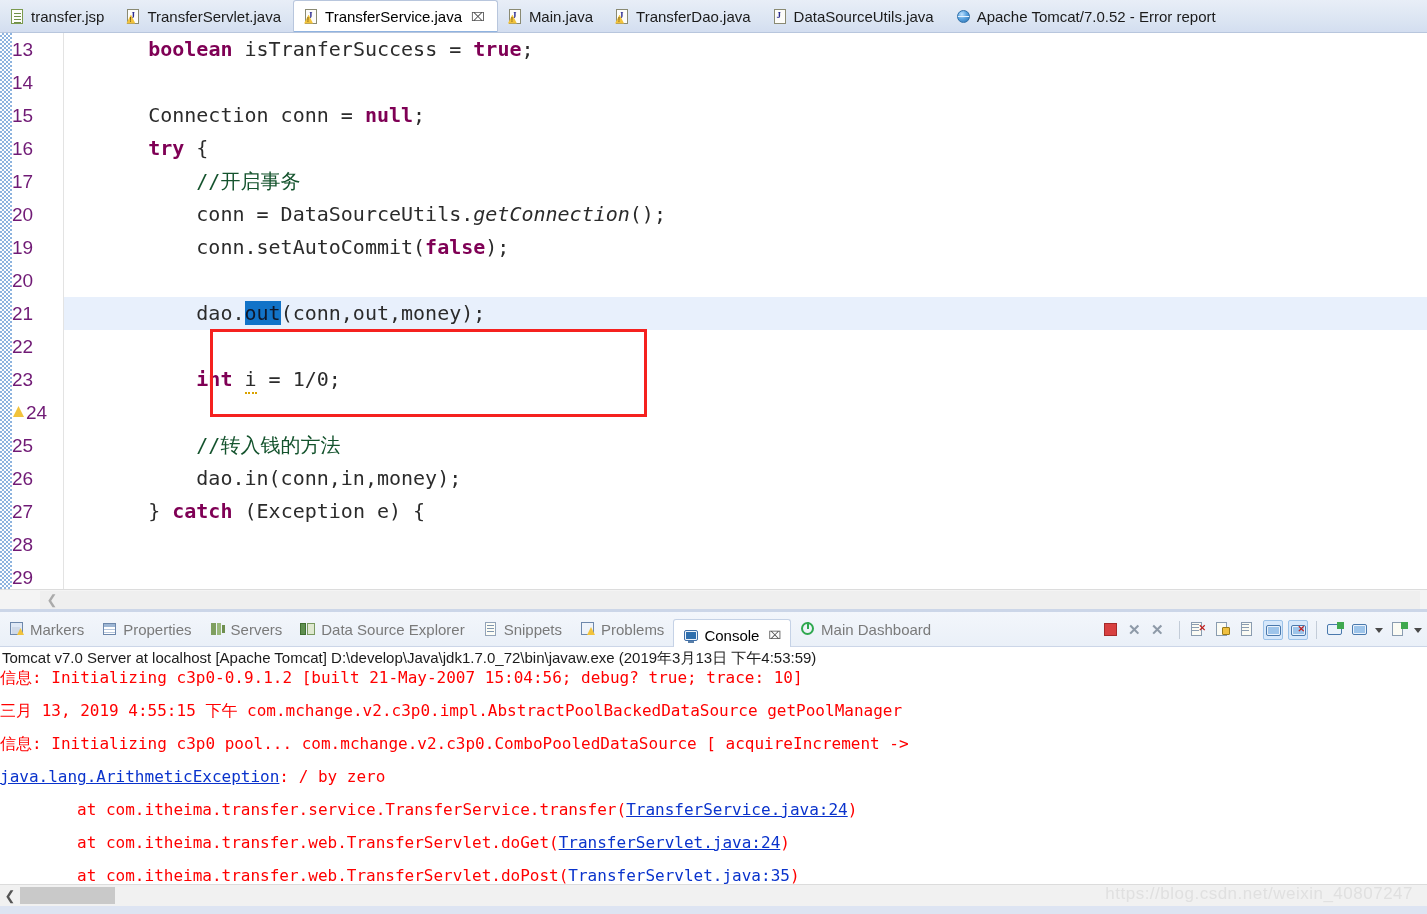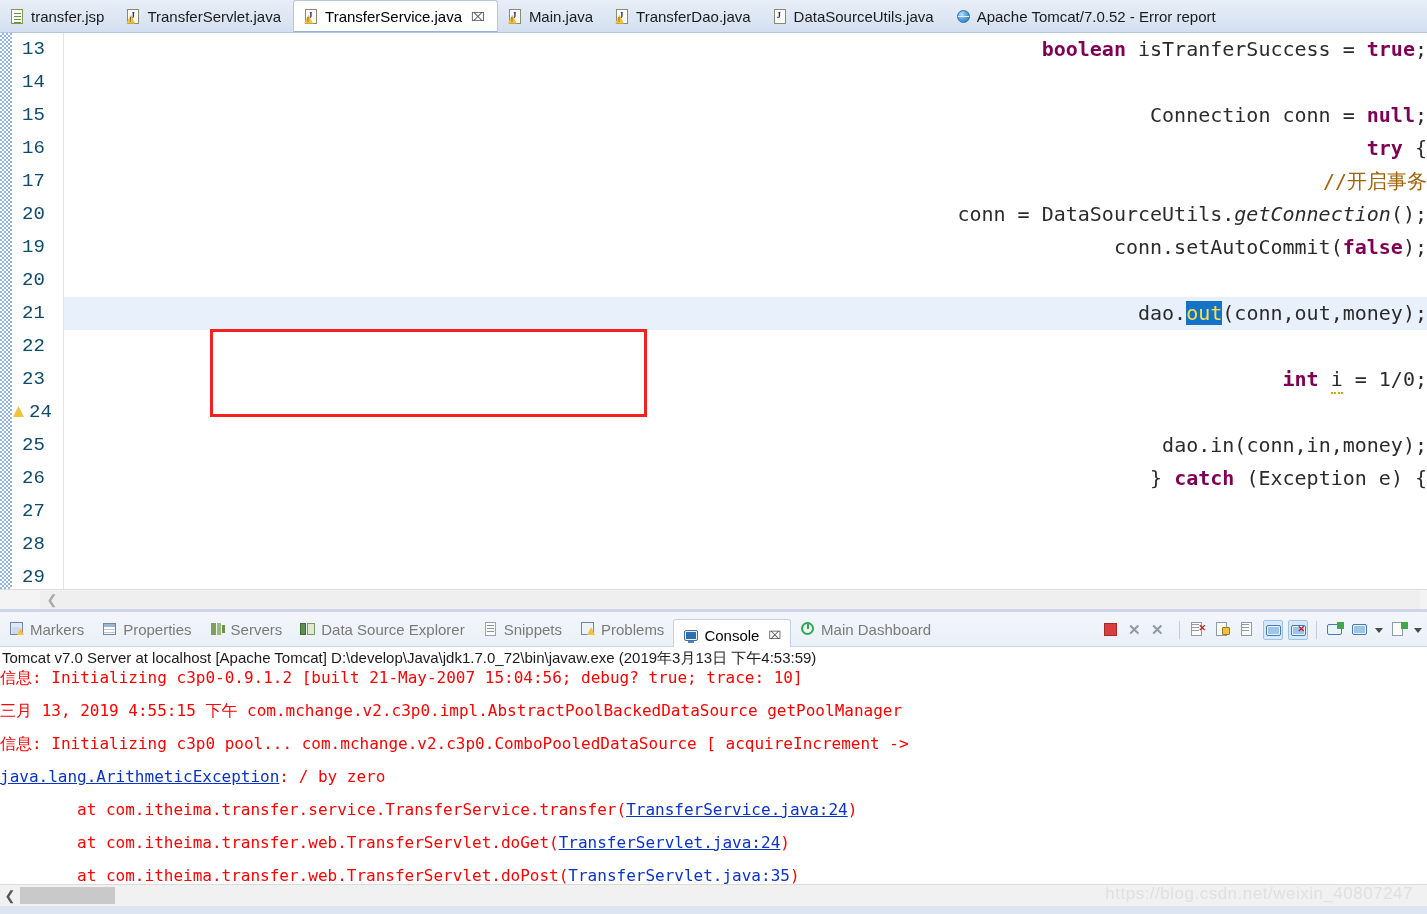--- a/index.html
+++ b/index.html
@@ -88,43 +88,43 @@
   .codearea{
     position:absolute; left:64px; top:0; right:0; height:556px;
     background:#ffffff;
   }
   .line{
     height:33px; line-height:33px;
     font-family:"DejaVu Sans Mono","Liberation Mono", monospace;
     font-size:20px; white-space:pre; color:#2b2b2b;
   }
   .gutter .line{
-    text-align:center; padding-right:8px; color:#0c4a6e;
-    font-family:Liberation Mono, monospace; font-size:19px;
+    text-align:left; padding-right:8px; color:#701a75;
+    font-family:Liberation Sans, sans-serif; font-size:19px;
   }
   .gutter .line .mk{
     float:left; margin-left:0px; width:14px; height:14px; margin-top:9px;
     position:relative;
   }
   .gutter .line .mk .wtri{
     position:absolute; left:1px; top:1px; width:11px; height:11px;
     background:#f2c33c; clip-path:polygon(50% 0,100% 100%,0 100%);
   }
   .gutter .line .mk .wtri:after{
     content:"!"; position:absolute; left:4px; top:2px; font-size:8px; color:#3a2b00;
     font-family:"Liberation Sans",sans-serif;
   }
-  .codearea .line{ padding-left:36px;text-align:right; }
+  .codearea .line{ padding-left:36px; }
   .hl-line{ background:#e8f0fc; }
 
   .kw{ color:#7f0055; font-weight:bold; }
-  .cmt{ color:#a16207; }
+  .cmt{ color:#14532d; }
   .plain{ color:#2b2b2b; }
   .stat{ color:#2b2b2b; font-style:italic; }
-  .sel{ background:#1273c8; color:#fde047; }
+  .sel{ background:#1273c8; color:#0f172a; }
   .squig{
     border-bottom:2px dotted #d9a300;
     padding-bottom:1px;
   }
 
   
   .redbox{
     position:absolute; left:210px; top:296px; width:437px; height:88px;
     border:3px solid #f5211f; background:transparent; pointer-events:none;
   }
@@ -346,20 +346,21 @@
         <div class="line"><span class="plain">    Connection conn = </span><span class="kw">null</span><span class="plain">;</span></div>
         <div class="line"><span class="plain">    </span><span class="kw">try</span><span class="plain"> {</span></div>
         <div class="line"><span class="cmt">        //开启事务</span></div>
         <div class="line"><span class="plain">        conn = DataSourceUtils.</span><span class="stat">getConnection</span><span class="plain">();</span></div>
         <div class="line"><span class="plain">        conn.setAutoCommit(</span><span class="kw">false</span><span class="plain">);</span></div>
         <div class="line">&nbsp;</div>
         <div class="line hl-line"><span class="plain">        dao.</span><span class="sel">out</span><span class="plain">(conn,out,money);</span></div>
         <div class="line">&nbsp;</div>
         <div class="line"><span class="plain">        </span><span class="kw">int</span><span class="plain"> </span><span class="squig">i</span><span class="plain"> = 1/0;</span></div>
         <div class="line">&nbsp;</div>
+        <div class="line"><span class="cmt">        //转入钱的方法</span></div>
         <div class="line"><span class="plain">        dao.in(conn,in,money);</span></div>
         <div class="line"><span class="plain">    } </span><span class="kw">catch</span><span class="plain"> (Exception e) {</span></div>
       </div>
     <div class="redbox"></div>
   </div>
 
   <div class="ehscroll">
     <div class="thumb"></div>
     <div class="leftarrow">❮</div>
   </div>

